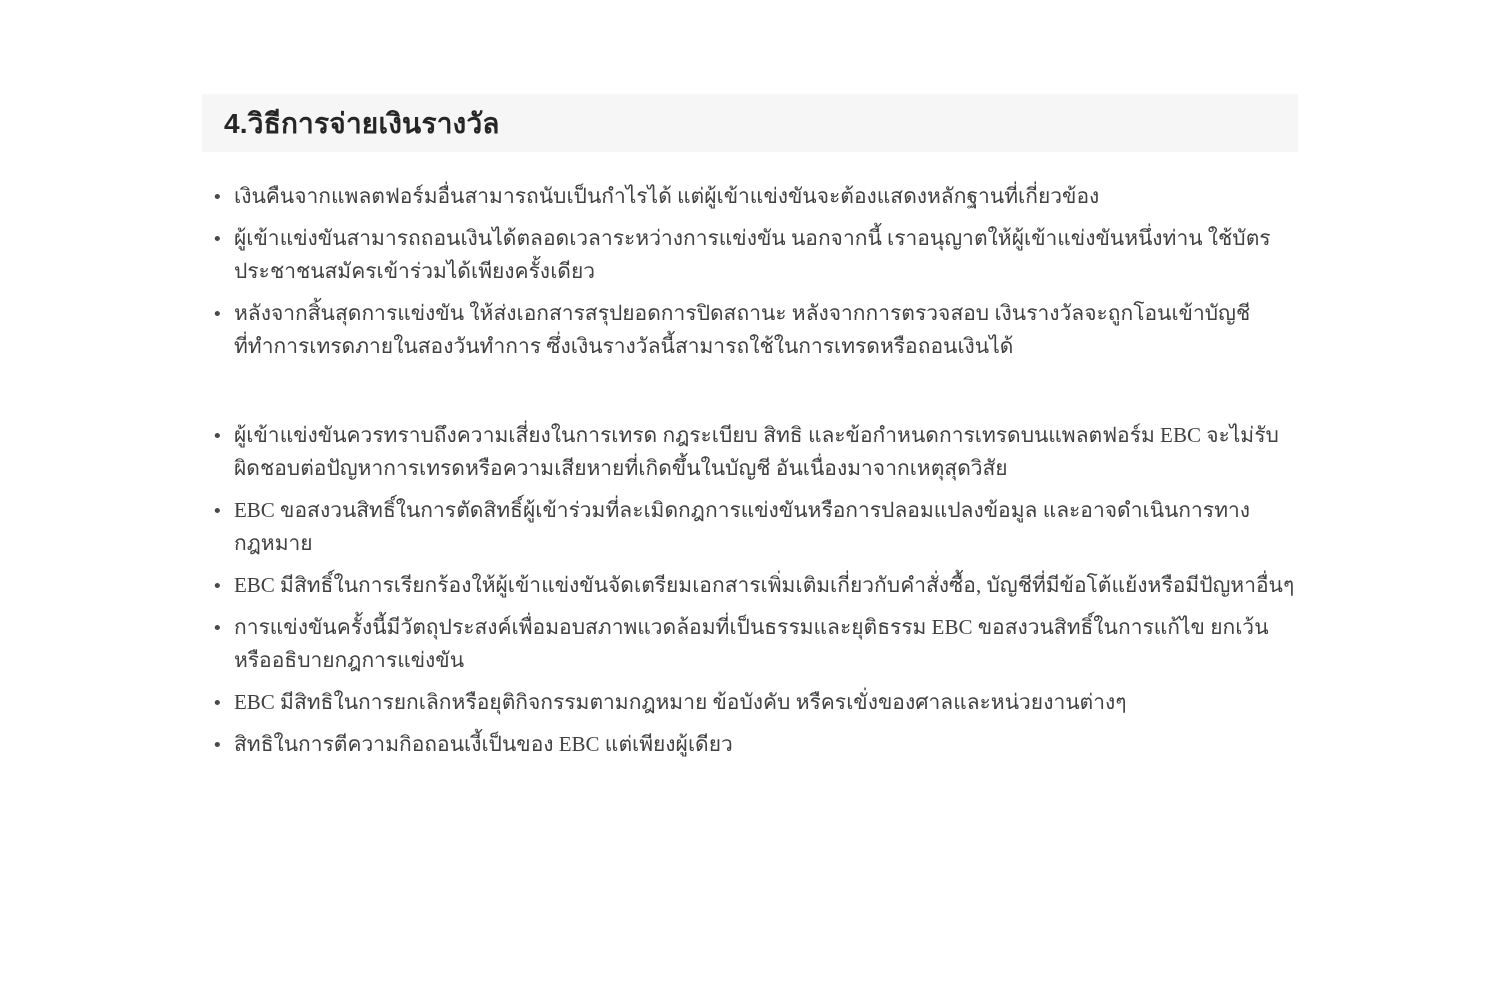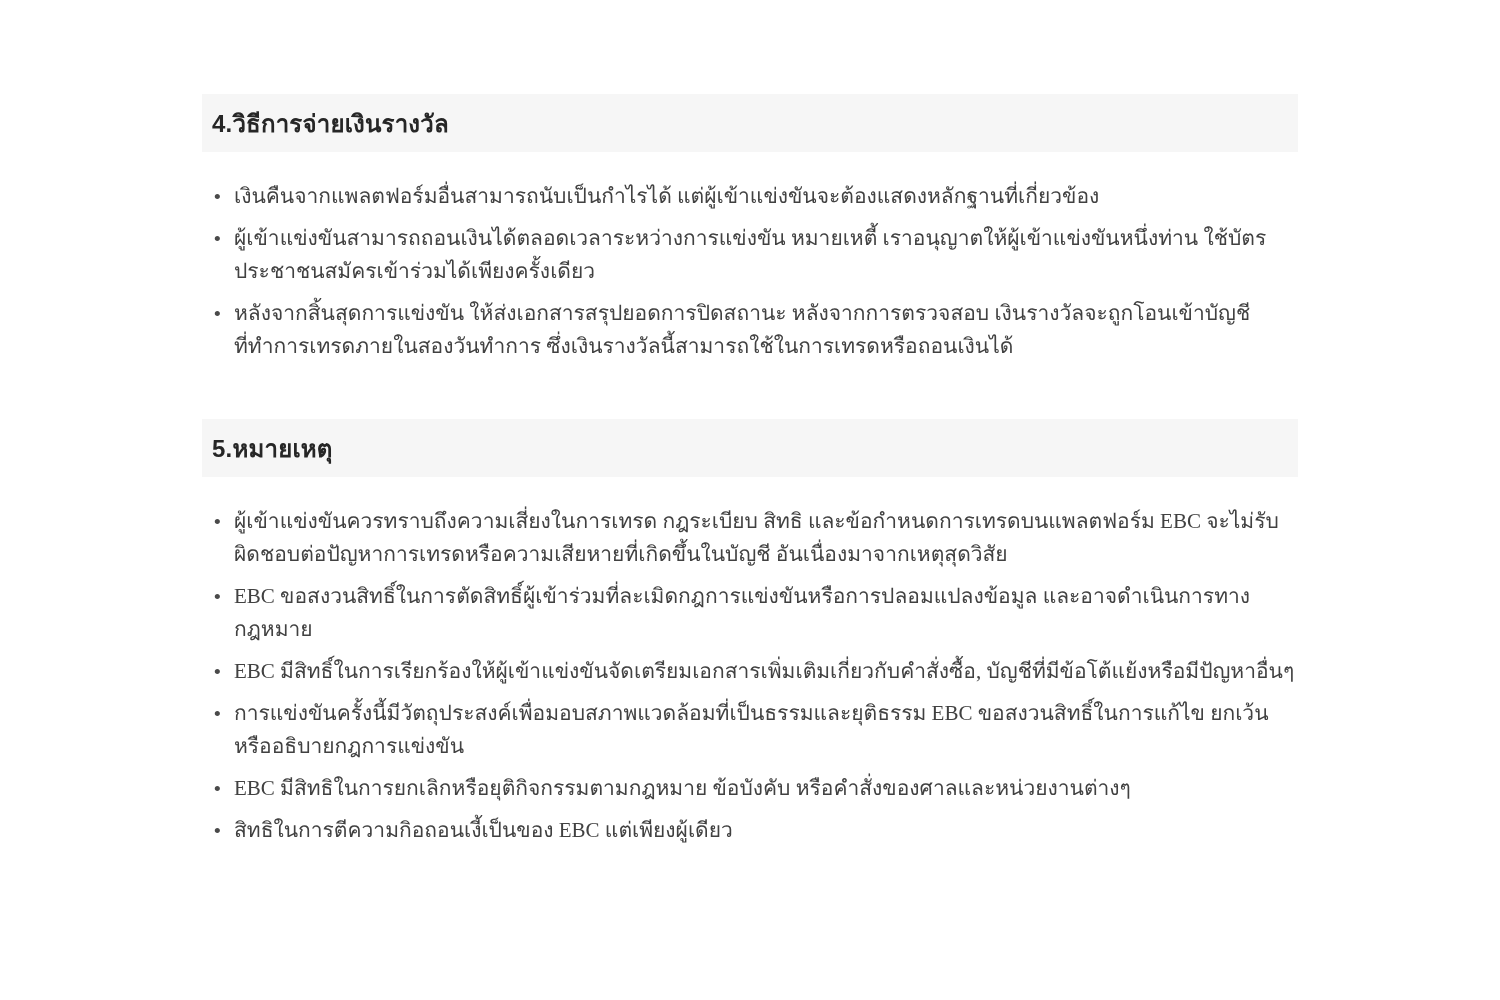--- a/index.html
+++ b/index.html
@@ -19,22 +19,22 @@
   }
   .section-header {
     background: var(--section-bar-bg, #f6f6f6);
     height: 58px;
     display: flex;
     align-items: center;
     padding: 0 16px 0 10px;
     box-sizing: border-box;
   }
   .section-title {
-    margin: 0;
-    font-size: 24px;
+    margin: 12px;
+    font-size: 28px;
     font-weight: 700;
     color: var(--heading-text, #262626);
     letter-spacing: 0.2px;
   }
   .bullet-list {
     list-style: none;
     margin: 28px 0 0 0;
     padding: 0 0 0 12px;
   }
   .bullet-list li {
@@ -72,53 +72,50 @@
     <div class="section-header">
       <h2 class="section-title">4.วิธีการจ่ายเงินรางวัล</h2>
     </div>
     <ul class="bullet-list">
       <li>
         <span class="bullet-dot">•</span>
         <span class="bullet-txt">เงินคืนจากแพลตฟอร์มอื่นสามารถนับเป็นกำไรได้ แต่ผู้เข้าแข่งขันจะต้องแสดงหลักฐานที่เกี่ยวข้อง</span>
       </li>
       <li>
         <span class="bullet-dot">•</span>
-        <span class="bullet-txt">ผู้เข้าแข่งขันสามารถถอนเงินได้ตลอดเวลาระหว่างการแข่งขัน หมายเหตี้ เราอนุญาตให้ผู้เข้าแข่งขันหนึ่งท่าน ใช้บัตรประชาชนสมัครเข้าร่วมได้เพียงครั้งเดียว</span>
+        <span class="bullet-txt">ผู้เข้าแข่งขันสามารถถอนเงินได้ตลอดเวลาระหว่างการแข่งขัน นอกจากนี้ เราอนุญาตให้ผู้เข้าแข่งขันหนึ่งท่าน ใช้บัตรประชาชนสมัครเข้าร่วมได้เพียงครั้งเดียว</span>
       </li>
       <li>
         <span class="bullet-dot">•</span>
         <span class="bullet-txt">หลังจากสิ้นสุดการแข่งขัน ให้ส่งเอกสารสรุปยอดการปิดสถานะ หลังจากการตรวจสอบ เงินรางวัลจะถูกโอนเข้าบัญชีที่ทำการเทรดภายในสองวันทำการ ซึ่งเงินรางวัลนี้สามารถใช้ในการเทรดหรือถอนเงินได้</span>
       </li>
     </ul>
   </section>
 
   <section class="section">
-    <div class="section-header">
-      <h2 class="section-title">5.หมายเหตุ</h2>
-    </div>
     <ul class="bullet-list">
       <li>
         <span class="bullet-dot">•</span>
         <span class="bullet-txt">ผู้เข้าแข่งขันควรทราบถึงความเสี่ยงในการเทรด กฎระเบียบ สิทธิ และข้อกำหนดการเทรดบนแพลตฟอร์ม EBC จะไม่รับผิดชอบต่อปัญหาการเทรดหรือความเสียหายที่เกิดขึ้นในบัญชี อันเนื่องมาจากเหตุสุดวิสัย</span>
       </li>
       <li>
         <span class="bullet-dot">•</span>
         <span class="bullet-txt">EBC ขอสงวนสิทธิ์ในการตัดสิทธิ์ผู้เข้าร่วมที่ละเมิดกฎการแข่งขันหรือการปลอมแปลงข้อมูล และอาจดำเนินการทางกฎหมาย</span>
       </li>
       <li>
         <span class="bullet-dot">•</span>
         <span class="bullet-txt">EBC มีสิทธิ์ในการเรียกร้องให้ผู้เข้าแข่งขันจัดเตรียมเอกสารเพิ่มเติมเกี่ยวกับคำสั่งซื้อ, บัญชีที่มีข้อโต้แย้งหรือมีปัญหาอื่นๆ</span>
       </li>
       <li>
         <span class="bullet-dot">•</span>
         <span class="bullet-txt">การแข่งขันครั้งนี้มีวัตถุประสงค์เพื่อมอบสภาพแวดล้อมที่เป็นธรรมและยุติธรรม EBC ขอสงวนสิทธิ์ในการแก้ไข ยกเว้นหรืออธิบายกฎการแข่งขัน</span>
       </li>
       <li>
         <span class="bullet-dot">•</span>
-        <span class="bullet-txt">EBC มีสิทธิในการยกเลิกหรือยุติกิจกรรมตามกฎหมาย ข้อบังคับ หรือคำสั่งของศาลและหน่วยงานต่างๆ</span>
+        <span class="bullet-txt">EBC มีสิทธิในการยกเลิกหรือยุติกิจกรรมตามกฎหมาย ข้อบังคับ หรืครเขั่งของศาลและหน่วยงานต่างๆ</span>
       </li>
       <li>
         <span class="bullet-dot">•</span>
         <span class="bullet-txt">สิทธิในการตีความกิอถอนเงี้เป็นของ EBC แต่เพียงผู้เดียว</span>
       </li>
     </ul>
   </section>
 
 </div>
 

